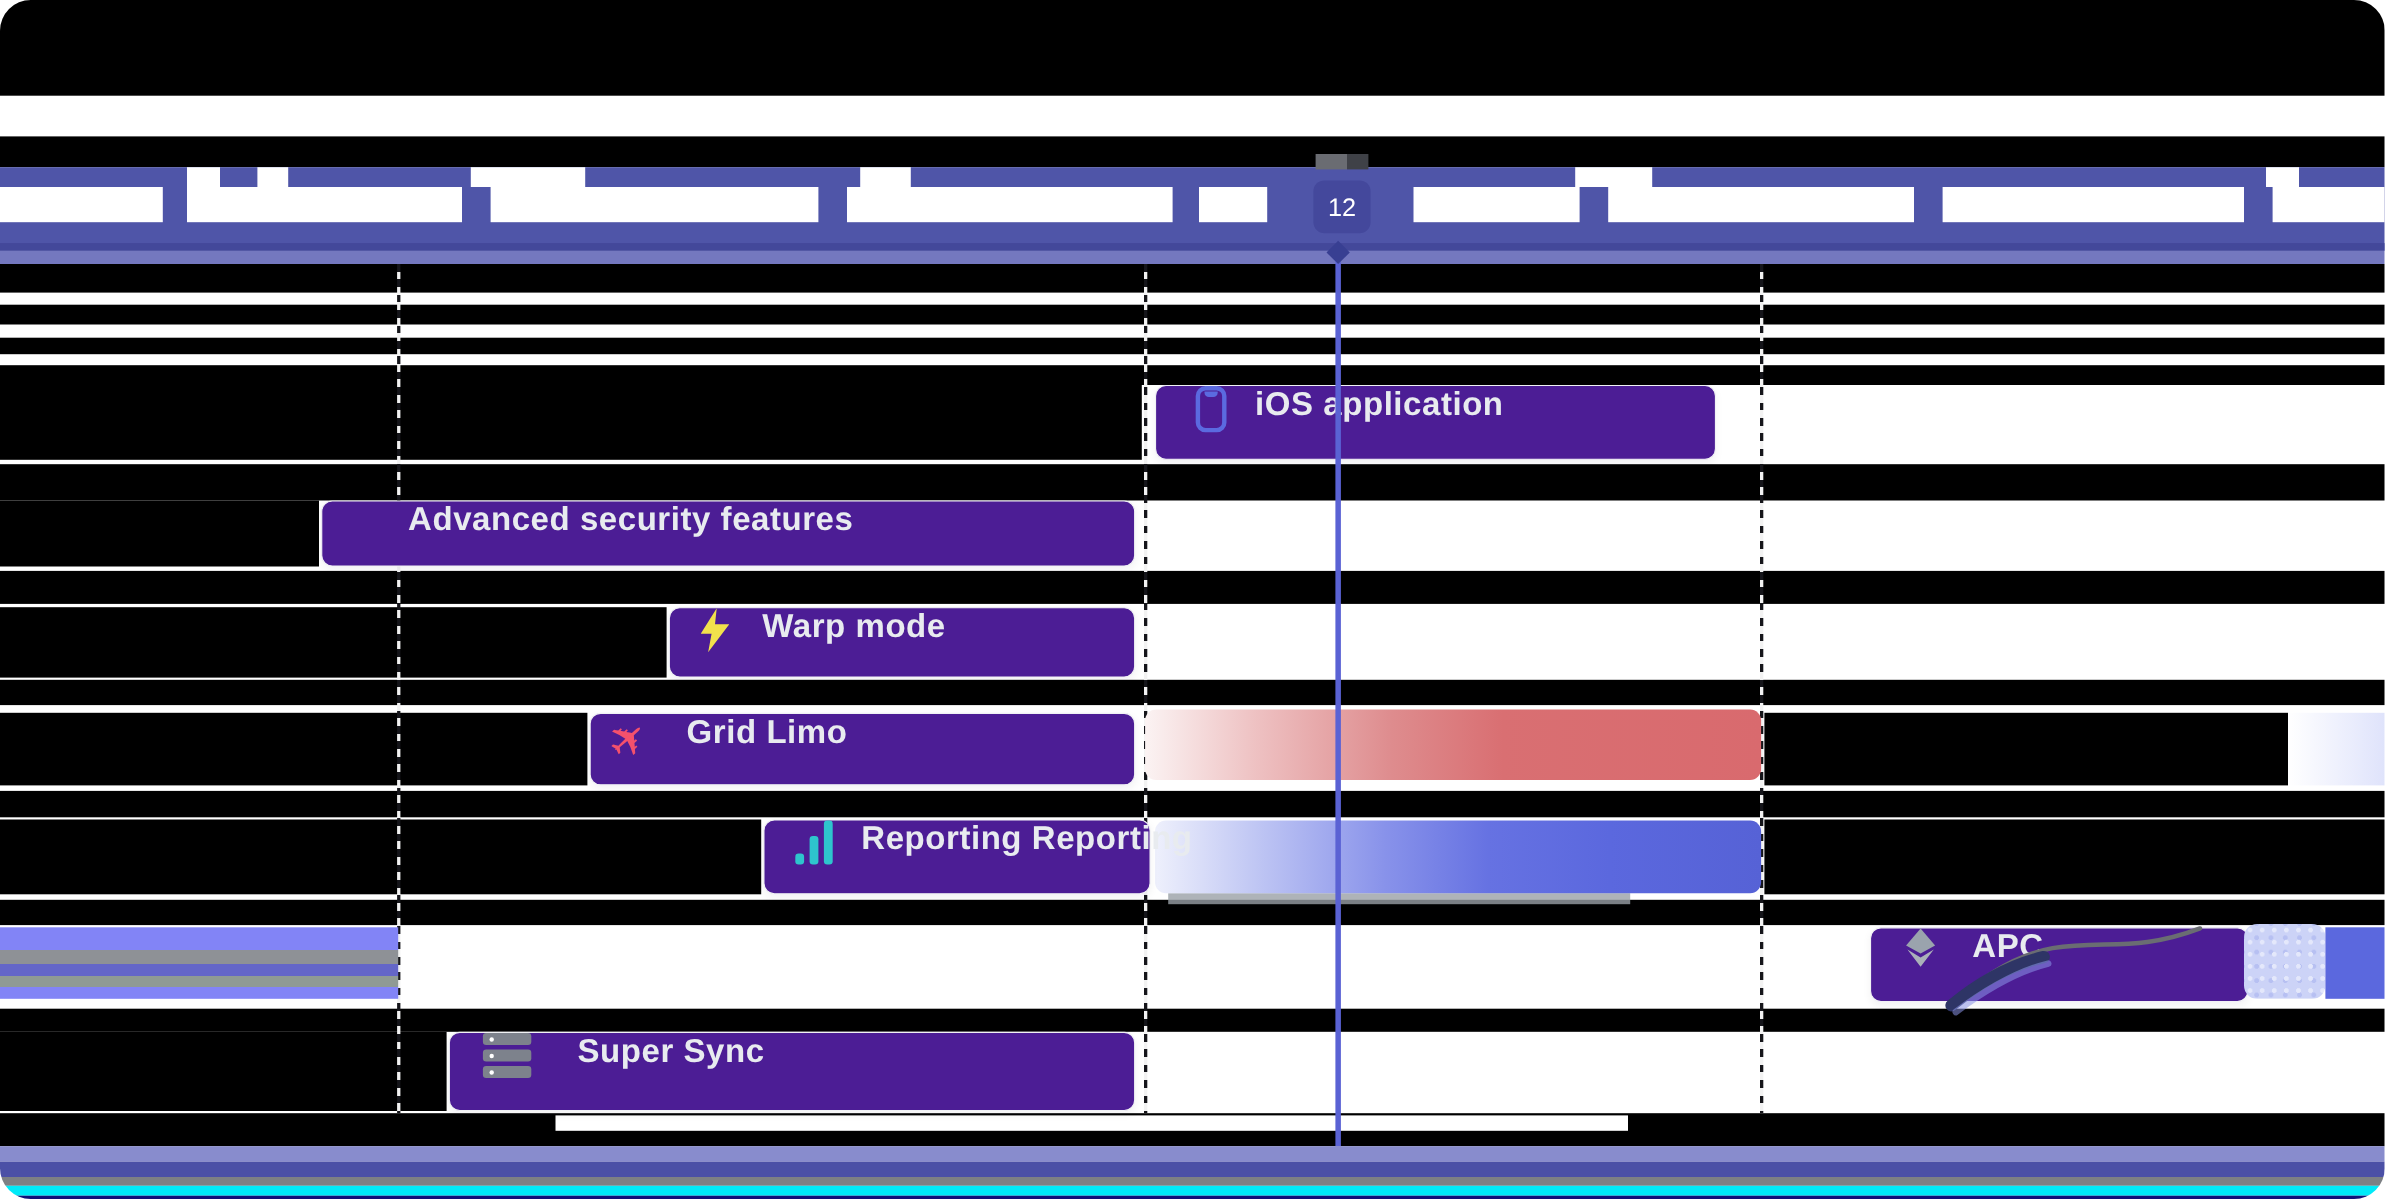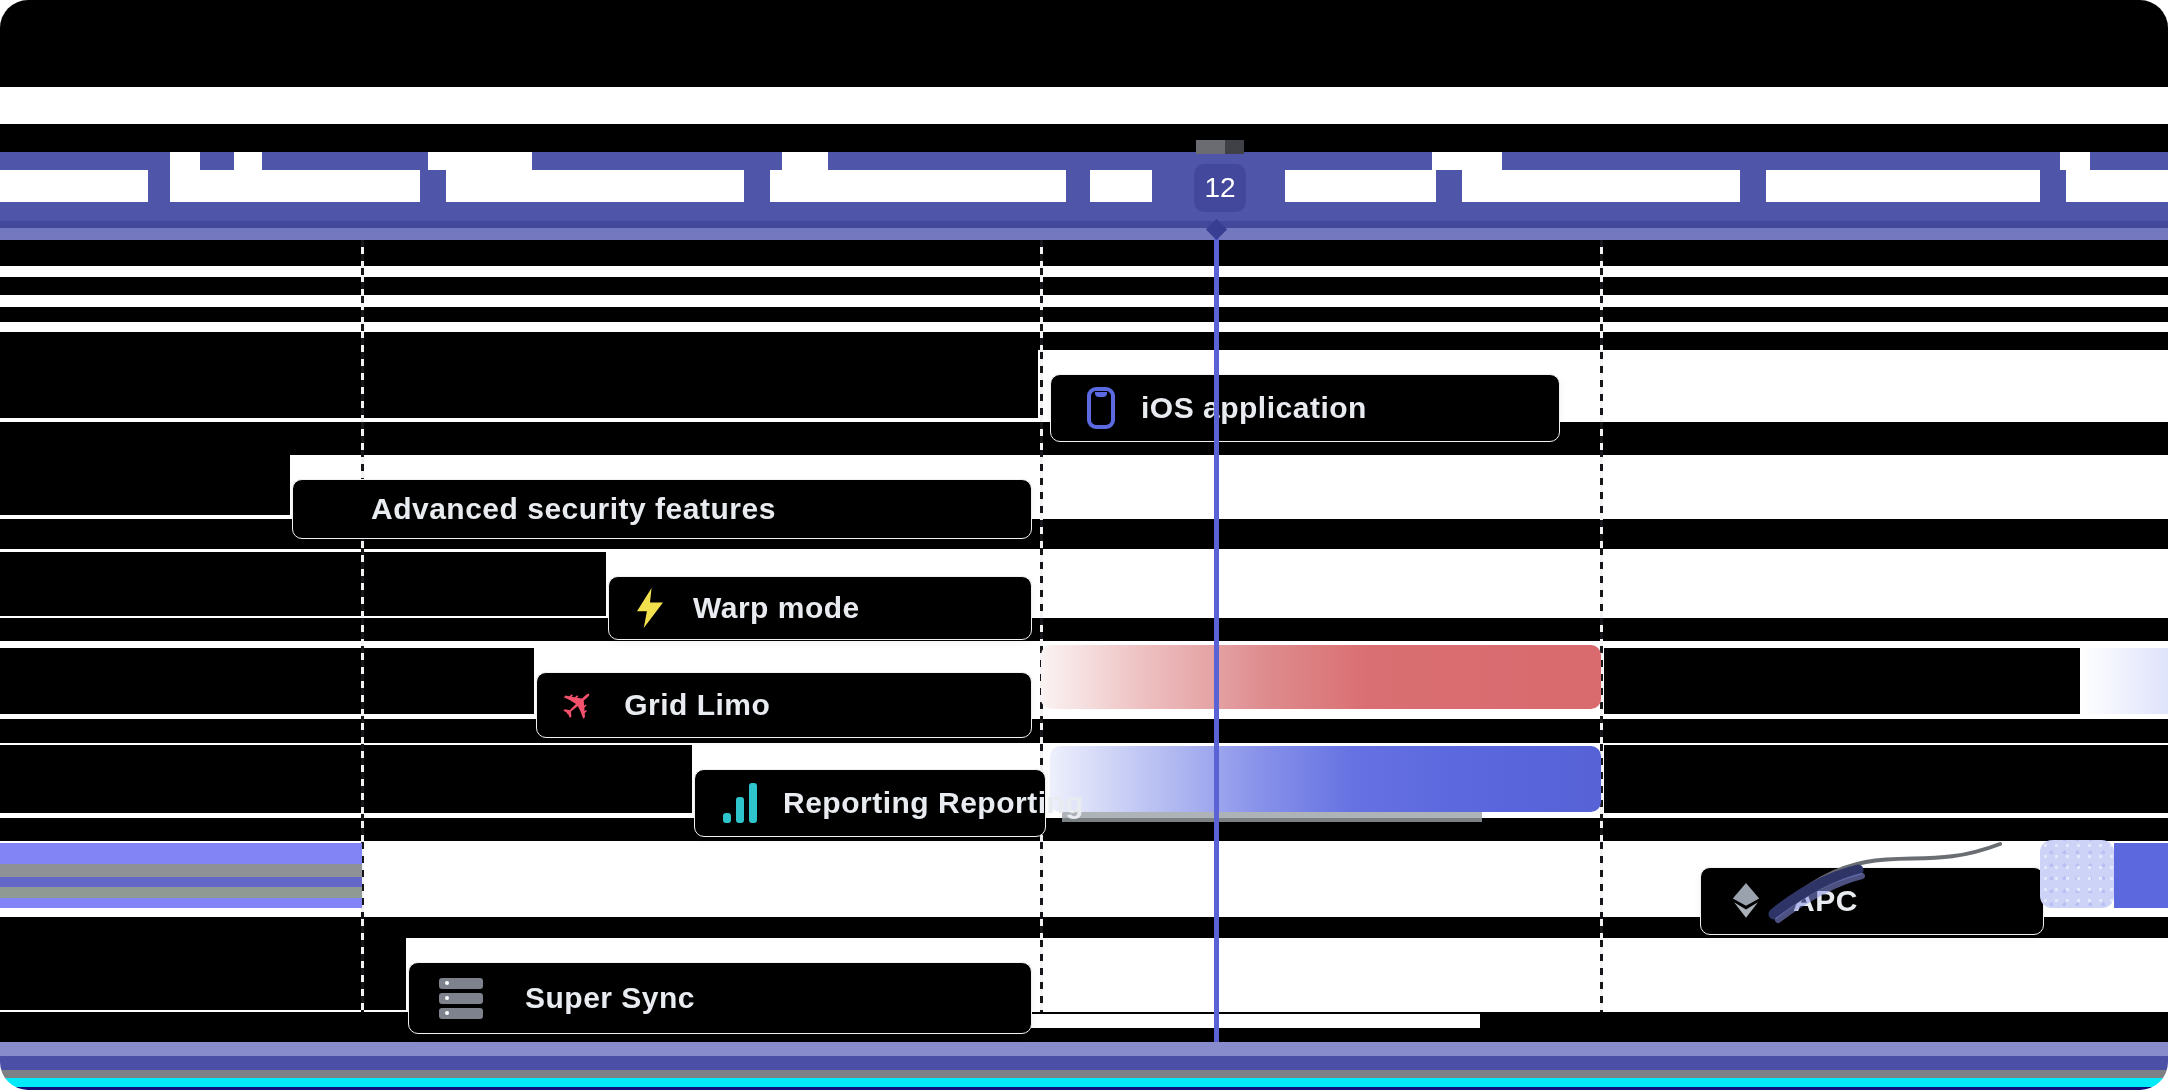--- a/index.html
+++ b/index.html
@@ -13,36 +13,36 @@
   .black{background:#000000;}
   .stripe{position:absolute;left:0;width:2168px;background:#000000;}
   
   .tl-header{position:absolute;left:0;top:152px;width:2168px;height:76px;background:#4f55a8;}
   .tl-header-edge{position:absolute;left:0;top:69px;width:2168px;height:7px;background:#43489a;}
   .tl-sub{position:absolute;left:0;top:228px;width:2168px;height:12px;background:#7478bf;}
   .hmask{position:absolute;top:18px;height:32px;background:#ffffff;}
   .hnotch{position:absolute;top:0px;height:18px;background:#ffffff;}
   .today-badge{
     position:absolute;left:1194px;top:164px;width:52px;height:48px;
-    background:#44489c;border-radius:10px;color:#ffffff;font-size:28px;
+    background:#44489c;border-radius:10px;color:#ffffff;font-size:23px;
     display:flex;align-items:center;justify-content:center;z-index:40;
   }
   .today-tab{position:absolute;left:1196px;top:140px;width:48px;height:14px;
     background:linear-gradient(90deg,#6a6c72 0 60%,#3f4147 60% 100%);z-index:39;}
   .today-line{position:absolute;left:1214px;top:226px;width:5px;height:816px;background:#5a62d4;z-index:30;}
   .today-diamond{position:absolute;left:1209px;top:222px;width:15px;height:15px;background:#383f92;transform:rotate(45deg);z-index:31;}
   
   .colline{
     position:absolute;top:240px;width:3px;height:772px;z-index:8;
     background:repeating-linear-gradient(180deg,#15151a 0 7px,#f2f2f2 7px 14px);
   }
   
   .tile{
-    position:absolute;background:#000000;border:1px solid #f1f2f5;border-radius:10px;
-    box-shadow:0 3px 8px rgba(20,20,40,0.05);display:flex;align-items:center;z-index:12;margin-top:24px;
+    position:absolute;background:#4c1d95;border:1px solid #f1f2f5;border-radius:10px;
+    box-shadow:0 3px 8px rgba(20,20,40,0.05);display:flex;z-index:12;
   }
   .tile .label{font-weight:bold;font-size:30px;color:#e8ebef;letter-spacing:.5px;white-space:nowrap;}
   
   .phone-icon{width:28px;height:42px;border:4px solid #5b6ae0;border-radius:9px;position:relative;flex:none;}
   .phone-icon::before{content:"";position:absolute;left:4px;top:1px;width:12px;height:5px;background:#5b6ae0;border-radius:0 0 4px 4px;}
   .bolt-icon{width:26px;height:40px;background:#f2e14c;flex:none;
     clip-path:polygon(56% 0,0 58%,38% 58%,26% 100%,100% 36%,50% 36%);}
   .plane-icon{font-size:42px;color:#f4516c;transform:rotate(-42deg);line-height:1;flex:none;}
   .chart-icon{display:flex;align-items:flex-end;gap:5px;height:40px;flex:none;}
   .chart-icon i{display:block;width:8px;background:#2ec5cd;border-radius:3px;}

